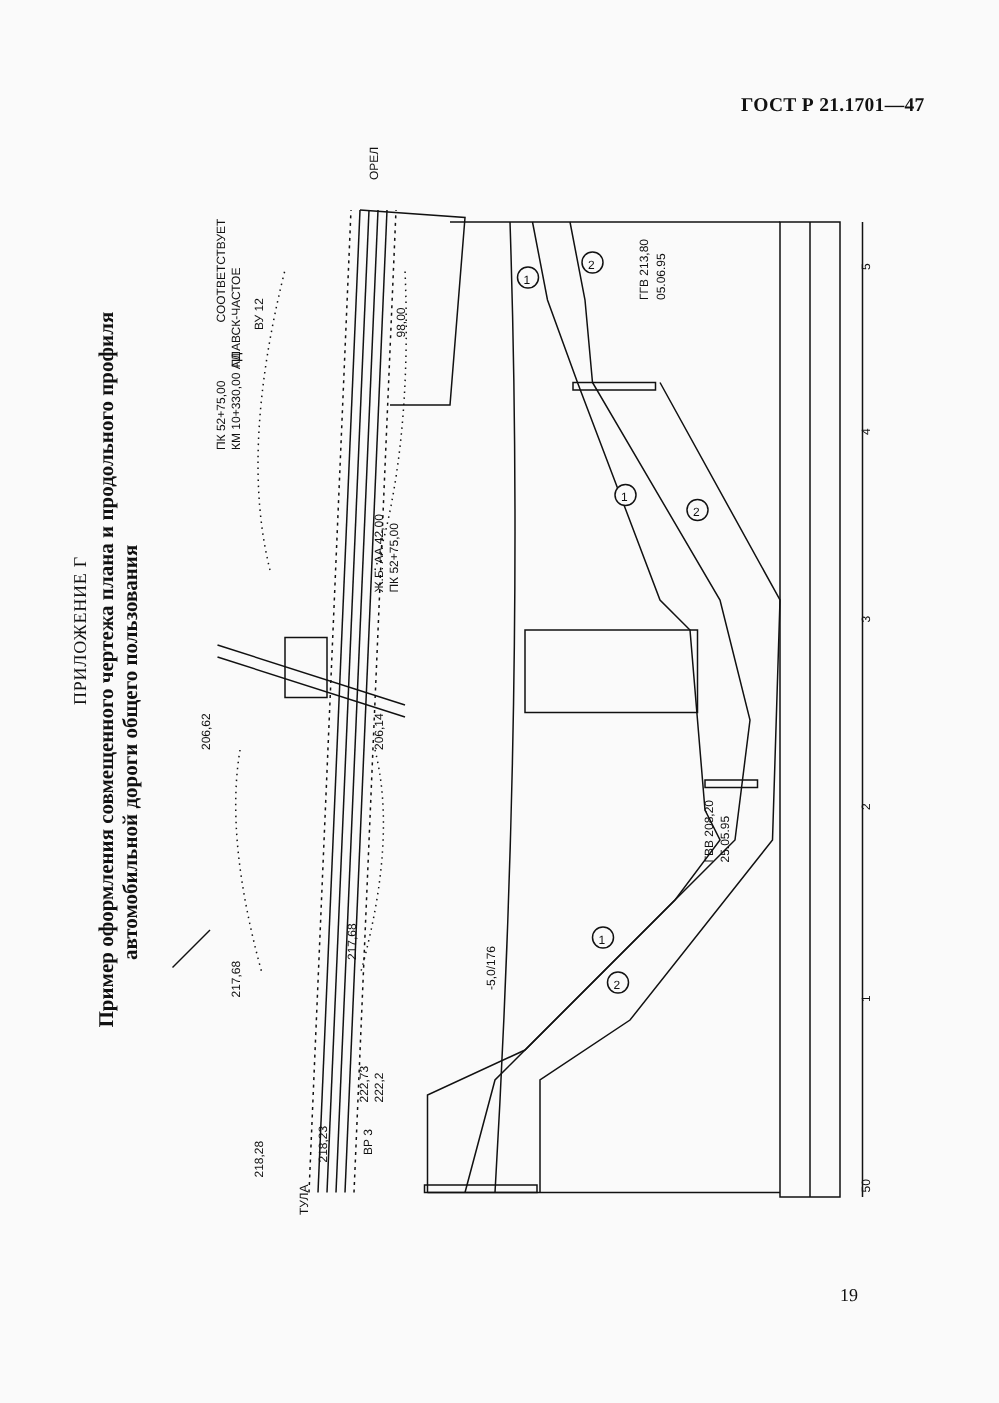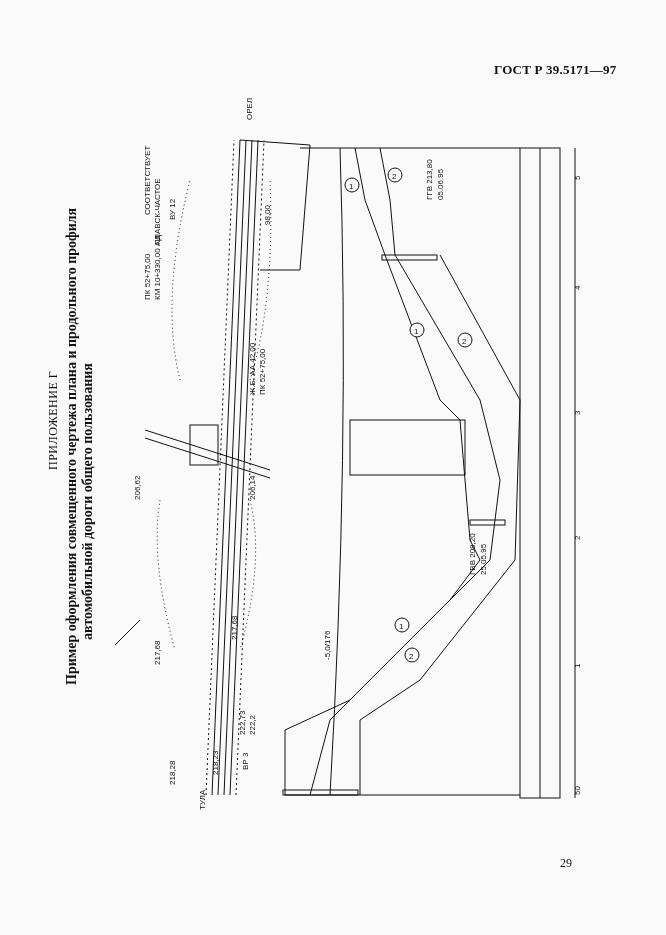--- a/index.html
+++ b/index.html
@@ -9,25 +9,25 @@
   .rot{position:absolute;transform-origin:0 0;transform:rotate(-90deg);white-space:nowrap;}
   .appx{left:46px;top:470px;font-size:12px;letter-spacing:0.5px;}
   .title1{left:64px;top:685px;font-size:14px;font-weight:bold;}
   .title2{left:80px;top:640px;font-size:14px;font-weight:bold;}
   svg{position:absolute;left:0;top:0;}
   .t{font-family:"Liberation Sans",sans-serif;font-size:8px;fill:#111;}
 </style>
 </head>
 <body>
 
-<div class="hdr">ГОСТ Р 39.5171—97</div>
+<div class="hdr">ГОСТ Р 21.1701—47</div>
 <div class="rot appx">ПРИЛОЖЕНИЕ Г</div>
 <div class="rot title1">Пример оформления совмещенного чертежа плана и продольного профиля</div>
 <div class="rot title2">автомобильной дороги общего пользования</div>
-<div class="pageno">29</div>
+<div class="pageno">19</div>
 
 <svg width="666" height="935" viewBox="0 0 666 935">
   <g stroke="#111" fill="none" stroke-width="1">
 
     <g>
       <line x1="212" y1="795" x2="240" y2="140"></line>
       <line x1="218" y1="795" x2="246" y2="140"></line>
       <line x1="224" y1="795" x2="252" y2="140"></line>
       <line x1="230" y1="795" x2="258" y2="140"></line>
       <line x1="206" y1="795" x2="234" y2="140" stroke-dasharray="2,3"></line>

